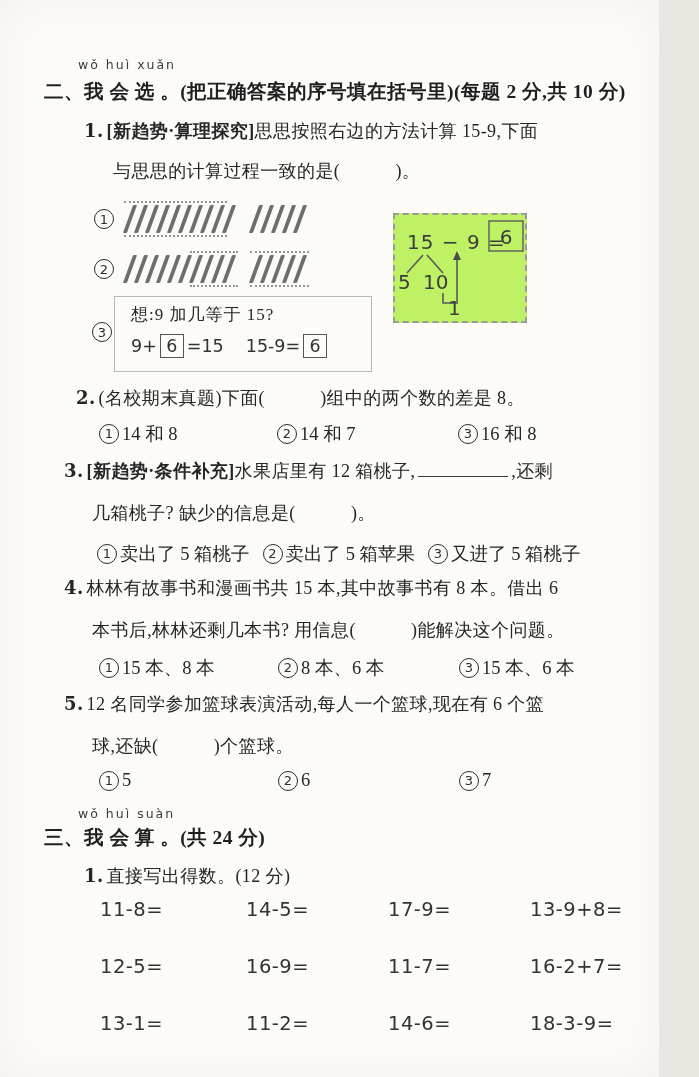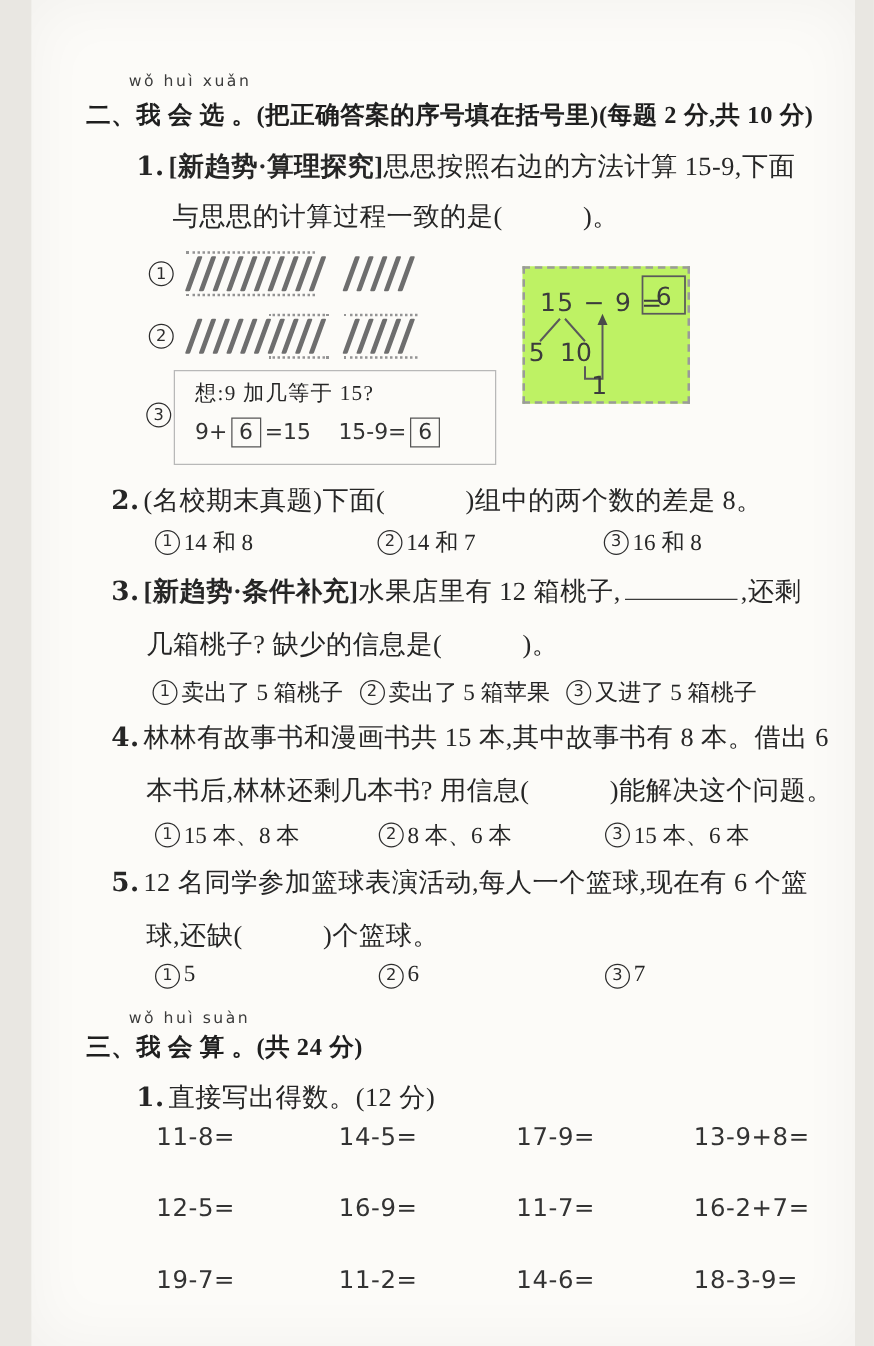--- a/index.html
+++ b/index.html
@@ -1,22 +1,22 @@
 <!DOCTYPE html>
 <html><head>
 <meta charset="utf-8">
 <style>
   html,body{margin:0;padding:0;background:#e9e7e2;}
   .page{position:relative;width:659px;height:1077px;background:#fcfbf8;overflow:hidden;
         font-family:"Liberation Serif","DejaVu Serif",serif;color:#262626;
-        box-shadow:inset 0 0 50px rgba(0,0,0,0.045);margin-left:25px;}
+        box-shadow:inset 0 0 50px rgba(0,0,0,0.045);}
   .abs{position:absolute;white-space:nowrap;}
   .pinyin{font-family:"DejaVu Sans",sans-serif;font-size:12.5px;color:#3c3c3c;letter-spacing:2px;}
   .heading{font-weight:bold;font-size:19.5px;letter-spacing:0.5px;color:#1f1f1f;}
-  .qline{font-size:21px;letter-spacing:0.4px;}
+  .qline{font-size:18px;letter-spacing:0.4px;}
   .qnum{font-weight:bold;font-family:"DejaVu Serif",serif;margin-right:3px;}
   .qtag{font-weight:bold;}
   .blankline{display:inline-block;width:90px;height:2px;border-bottom:1.6px solid #3a3a3a;
              vertical-align:baseline;margin:0 3px;}
   
   .cnum{display:inline-flex;flex:none;width:18px;height:18px;border:1.4px solid #2d2d2d;border-radius:50%;
         align-items:center;justify-content:center;font-size:13px;line-height:1;
         font-family:"DejaVu Sans",sans-serif;color:#2d2d2d;background:transparent;margin-right:3px;}
   .optline{position:absolute;left:0;top:0;width:699px;height:28px;}
   .opt{position:absolute;display:inline-flex;align-items:center;font-size:18.5px;white-space:nowrap;}
@@ -143,21 +143,21 @@
       <text x="111" y="29" text-anchor="middle" class="dtext">6</text>
       <path d="M28,40 L12,58 M32,40 L48,58" class="dline"></path>
       <text x="3" y="74" class="dtext">5</text>
       <text x="28" y="74" class="dtext">10</text>
       <path d="M48,78 L48,88 L62,88 L62,43" class="dline"></path>
       <path d="M62,36 L58,45 L66,45 Z" fill="#4a4a4a"></path>
       <text x="53" y="100" class="dtext">1</text>
     </svg>
   </div>
 
-  <div class="abs qline" style="left:64px;top:386px;">
+  <div class="abs qline" style="left:76px;top:386px;">
     <span class="qnum">2.</span><span>(名校期末真题)下面(　　　)组中的两个数的差是 8。</span>
   </div>
   <div class="optline" style="top:421px;">
     <span class="opt" style="left:99px;">
         <span class="cnum">1</span>
         <span>14 和 8</span>
       </span>
     <span class="opt" style="left:277px;">
         <span class="cnum">2</span>
         <span>14 和 7</span>
@@ -233,19 +233,19 @@
 
   <div class="calc">
       <span>11-8=</span>
       <span>14-5=</span>
       <span>17-9=</span>
       <span>13-9+8=</span>
       <span>12-5=</span>
       <span>16-9=</span>
       <span>11-7=</span>
       <span>16-2+7=</span>
-      <span>19-7=</span>
+      <span>13-1=</span>
       <span>11-2=</span>
       <span>14-6=</span>
       <span>18-3-9=</span>
     </div>
 
 </div>
 
 </body></html>

